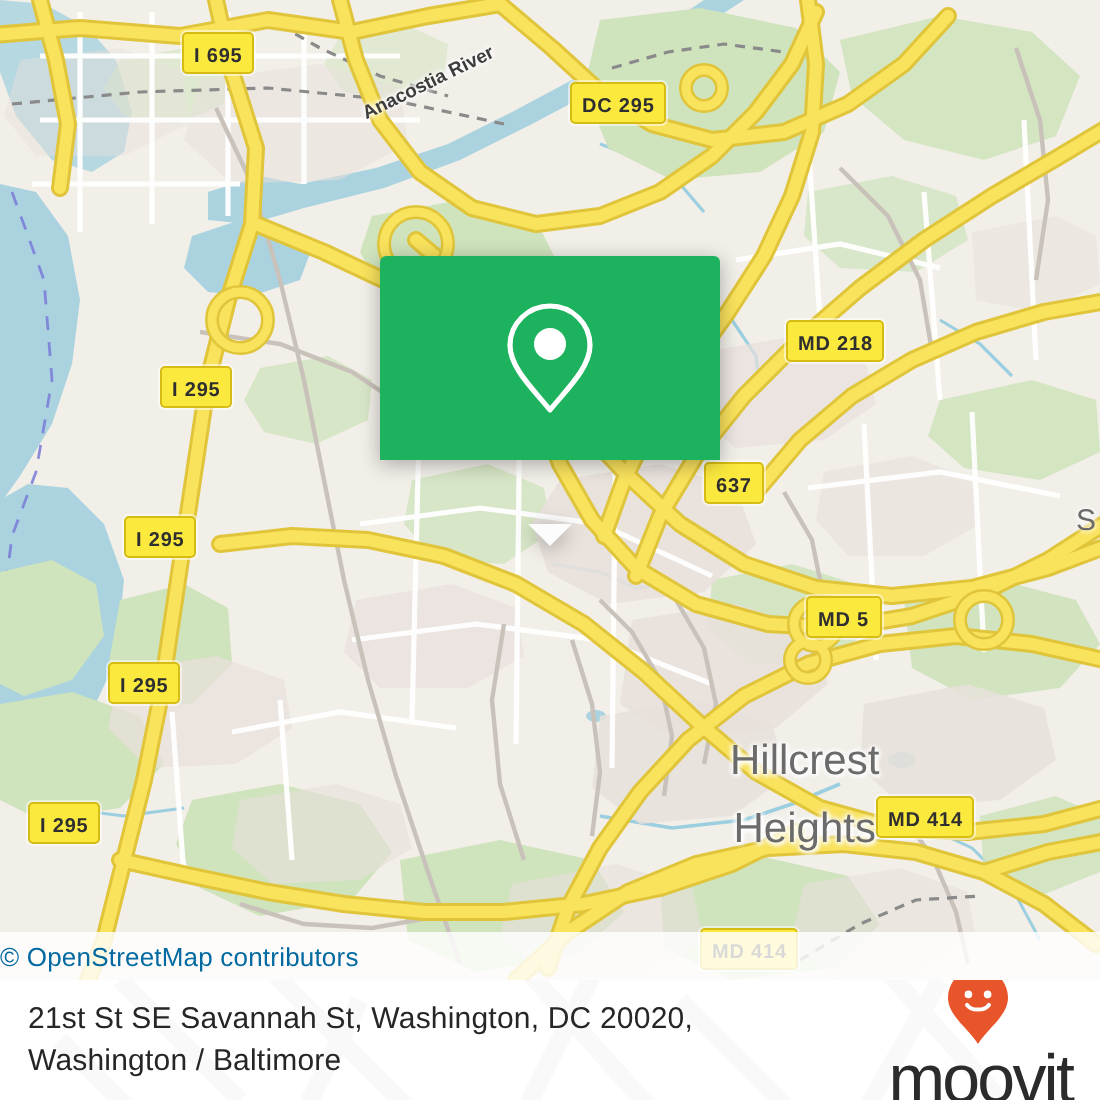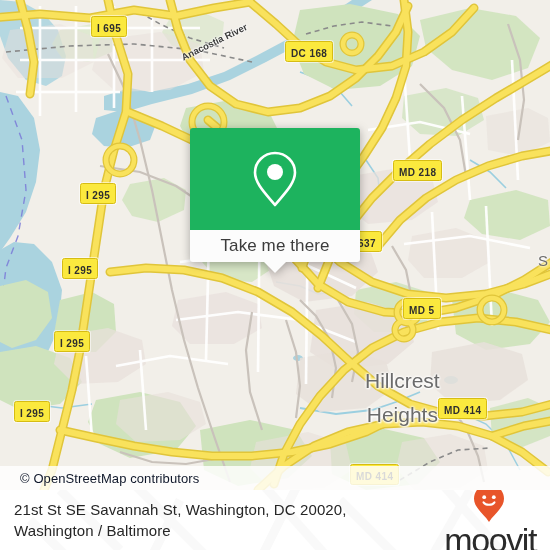--- a/index.html
+++ b/index.html
@@ -35,21 +35,21 @@
     letter-spacing:.4px;padding:6px 5px 2px 5px;white-space:nowrap;
     box-shadow:0 0 0 1px rgba(255,255,255,.55);
   }
 
   
   .osm-bar{
     position:absolute;left:0;bottom:0;width:100%;height:24px;
     background:rgba(255,255,255,.82);
     display:flex;align-items:center;
   }
-  .osm-bar span{font-size:13px;color:#0f172a;padding-left:20px;letter-spacing:.1px;}
+  .osm-bar span{font-size:13px;color:#0369a1;padding-left:0;letter-spacing:.1px;}
 
   
   .callout{position:absolute;left:190px;top:128px;width:170px;filter:drop-shadow(0 2px 5px rgba(0,0,0,.30));}
   .callout-top{
     height:102px;background:#1db35e;border-radius:3px 3px 0 0;
     display:flex;align-items:center;justify-content:center;
   }
   .callout-bot{
     height:32px;background:#fcfcfc;border-radius:0 0 3px 3px;
     display:flex;align-items:center;justify-content:center;
@@ -250,21 +250,21 @@
 
     <div class="map-label" style="left:330px;top:355px;text-align:center;">
       <span>Hillcrest</span><br>
       <span>Heights</span>
     </div>
     <div class="edge-label" style="left:538px;top:252px;">S</div>
 
     <div class="river-label" style="left:182px;top:52px;transform:rotate(-26deg);transform-origin:left center;">Anacostia River</div>
 
     <div class="shield" style="left:91px;top:16px;">I 695</div>
-    <div class="shield" style="left:285px;top:41px;">DC 168</div>
+    <div class="shield" style="left:285px;top:41px;">DC 295</div>
     <div class="shield" style="left:393px;top:160px;">MD 218</div>
     <div class="shield" style="left:80px;top:183px;">I 295</div>
     <div class="shield" style="left:352px;top:231px;">637</div>
     <div class="shield" style="left:62px;top:258px;">I 295</div>
     <div class="shield" style="left:403px;top:298px;">MD 5</div>
     <div class="shield" style="left:54px;top:331px;">I 295</div>
     <div class="shield" style="left:438px;top:398px;">MD 414</div>
     <div class="shield" style="left:14px;top:401px;">I 295</div>
     <div class="shield" style="left:350px;top:464px;">MD 414</div>
 
@@ -272,23 +272,20 @@
       <span>© OpenStreetMap contributors</span>
     </div>
   </div>
 
   <div class="callout">
     <div class="callout-top">
       <svg width="52" height="62" viewBox="0 0 52 62">
         <path d="M26 5 C15 5 6 13.8 6 24.6 C6 36 18 47 26 57 C34 47 46 36 46 24.6 C46 13.8 37 5 26 5 Z" fill="none" stroke="#ffffff" stroke-width="2.6" stroke-linejoin="round"></path>
         <circle cx="26" cy="24" r="8" fill="#ffffff"></circle>
       </svg>
-    </div>
-    <div class="callout-bot">
-      <span>Take me there</span>
     </div>
     <div class="callout-tip"></div>
   </div>
 
   <div class="footer">
     <svg class="footer-wm" width="550" height="550" viewBox="0 0 550 550">
       <g stroke="#9a9a9a" stroke-width="9" fill="none">
         <path d="M60,490 L120,550"></path>
           <path d="M120,470 L210,560"></path>
         <path d="M250,470 L330,560"></path>

